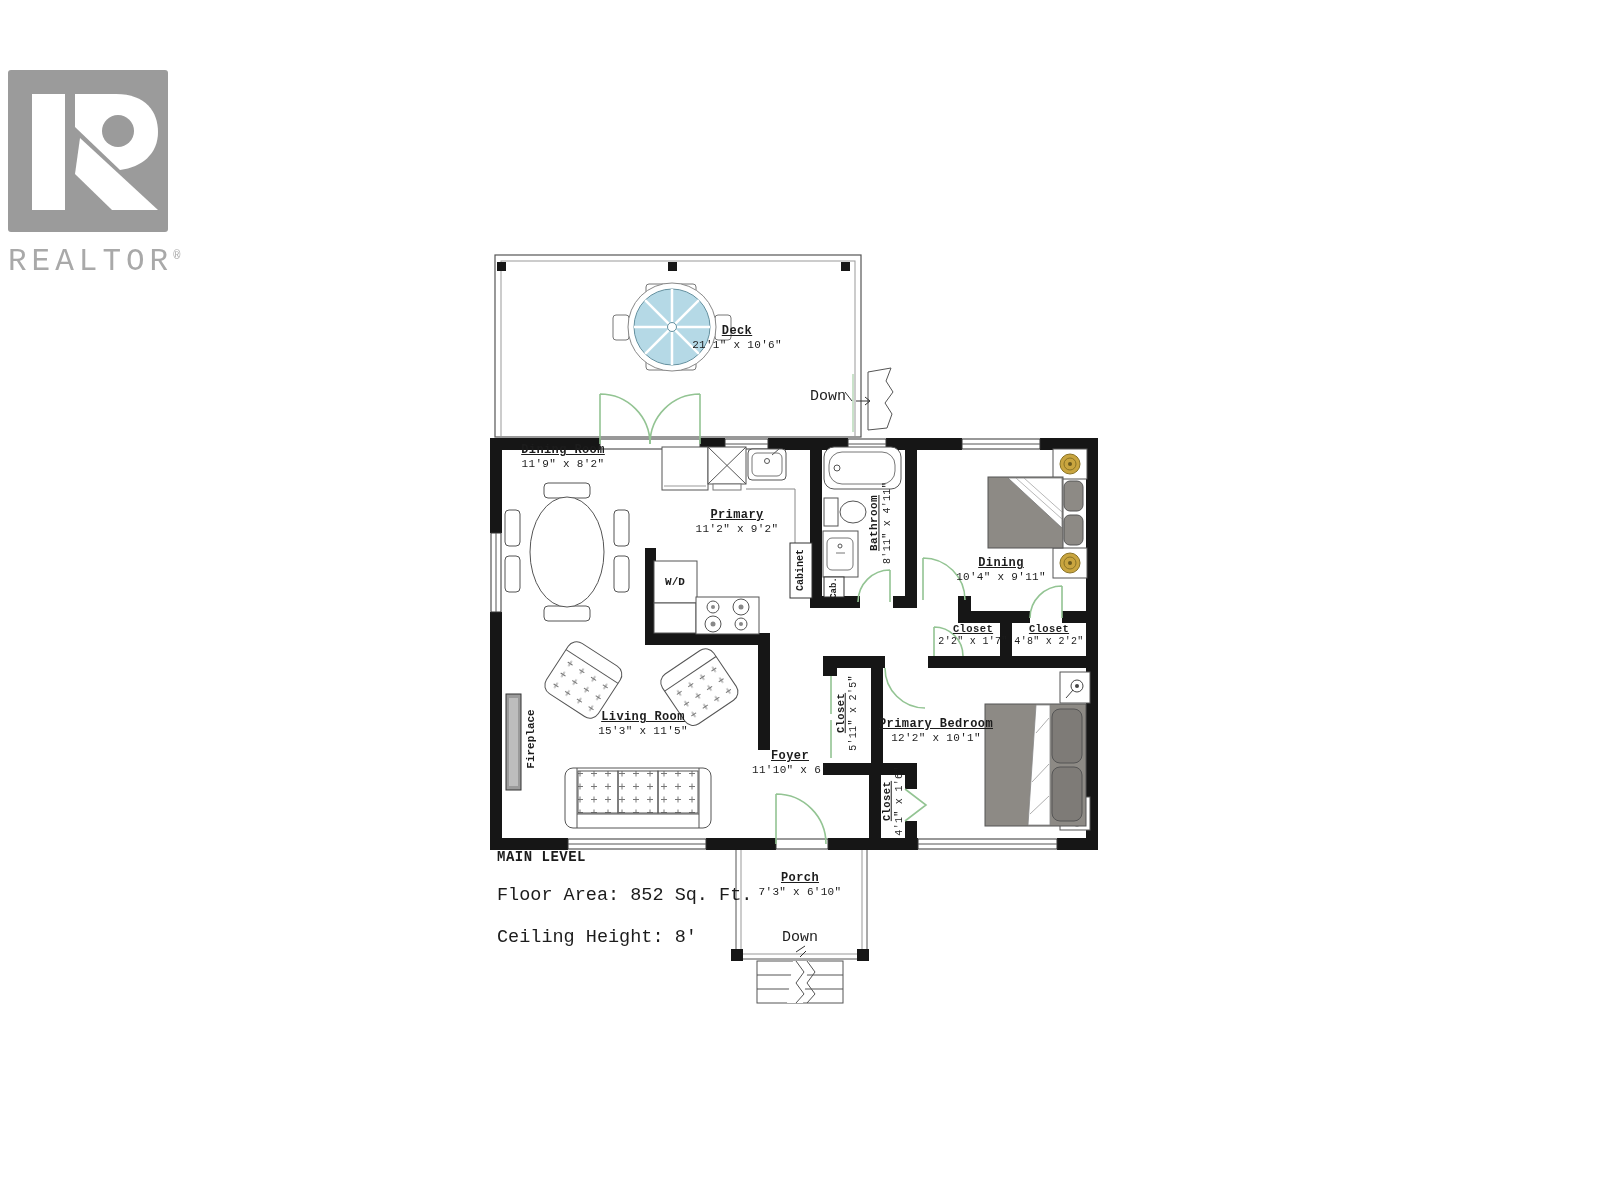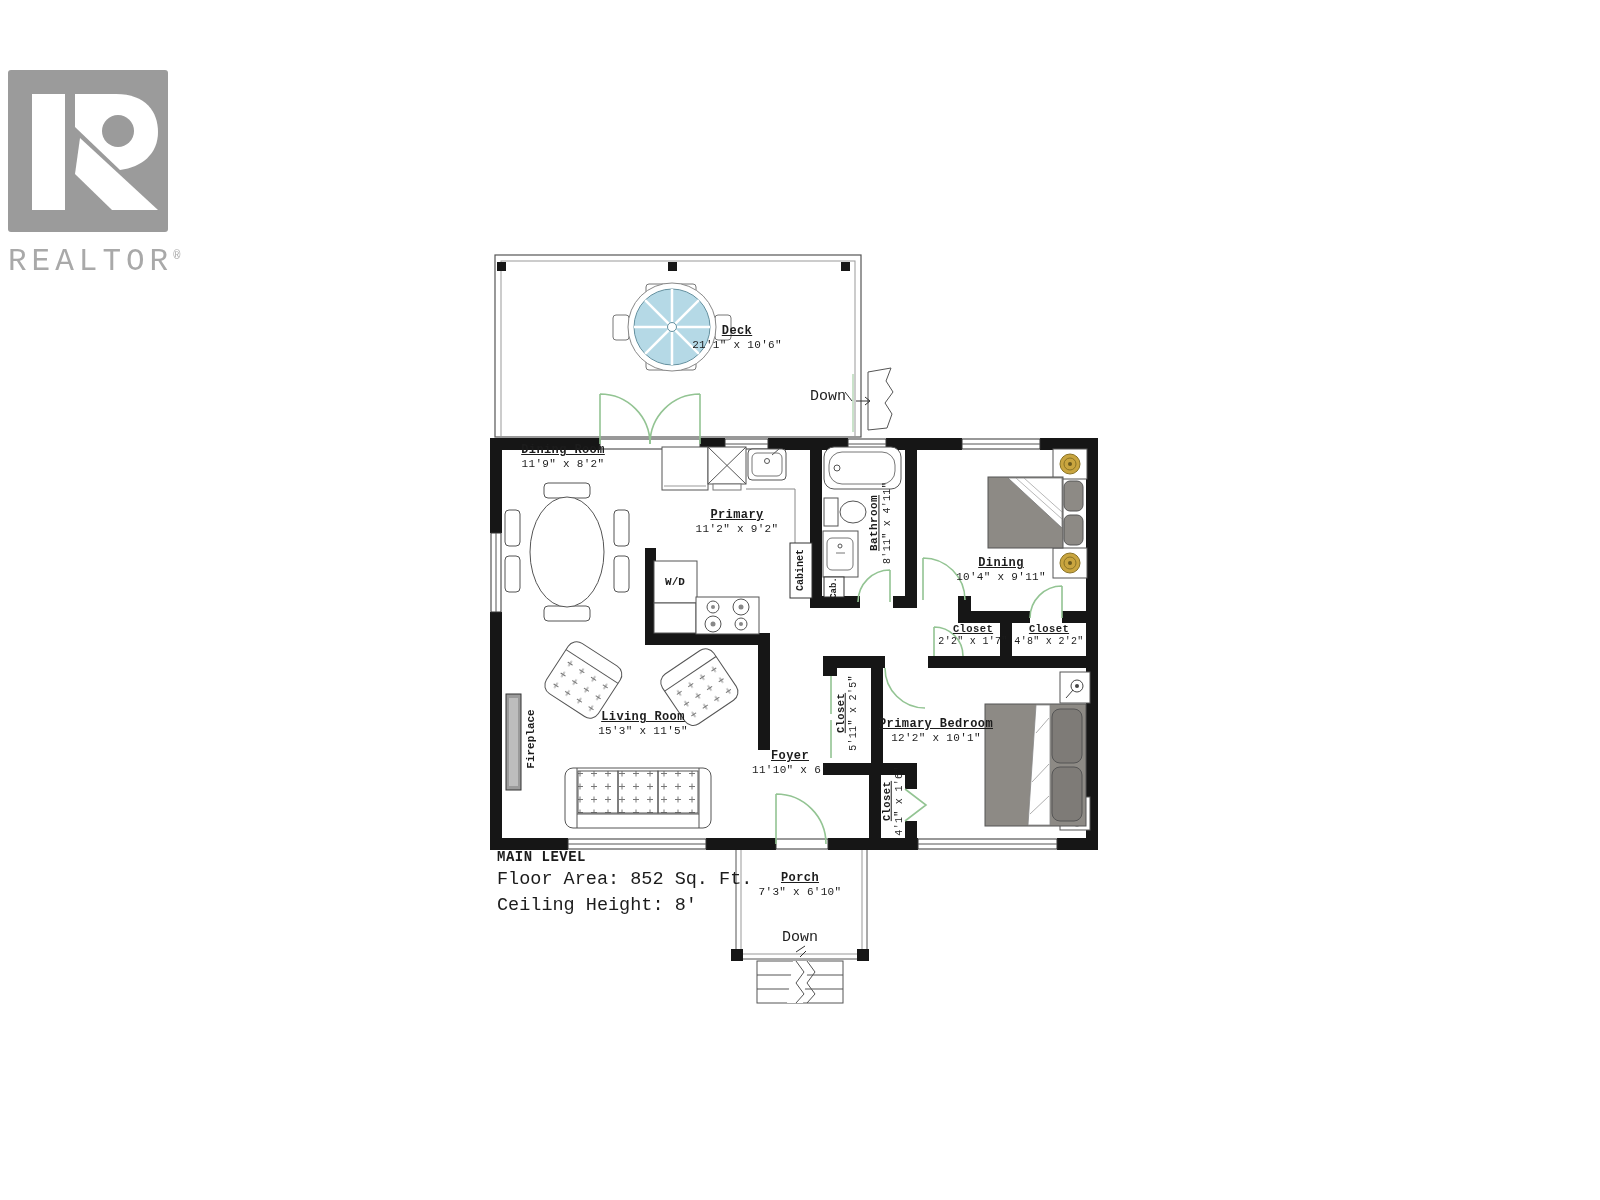--- a/index.html
+++ b/index.html
@@ -17,21 +17,21 @@
   .sm .rname{font-size:10.5px;}
   .sm .rdims{font-size:10px;}
   .vlabel{position:absolute;transform:translate(-50%,-50%) rotate(-90deg);text-align:center;
           white-space:nowrap;line-height:1.15;}
   .plain{position:absolute;transform:translateX(-50%);font-size:15px;white-space:nowrap;}
   .tag{font-weight:bold;font-size:11px;}
   .tag-sm{font-weight:bold;font-size:9px;}
   
   .level{position:absolute;left:497px;top:848px;line-height:1.3;}
   .level-title{font-weight:bold;font-size:14px;letter-spacing:.5px;}
-  .level-line{font-size:18.5px;margin-top:2px;}
+  .level-line{font-size:18.5px;margin-top:18px;}
 </style>
 </head>
 <body>
 
 <div class="canvas">
 
   <div class="logo">
     <svg width="161" height="163" viewBox="0 0 161 163">
       <rect x="0" y="0" width="160" height="162" rx="3" fill="#9b9b9b"></rect>
       <rect x="24" y="24" width="33" height="116" fill="#ffffff"></rect>

